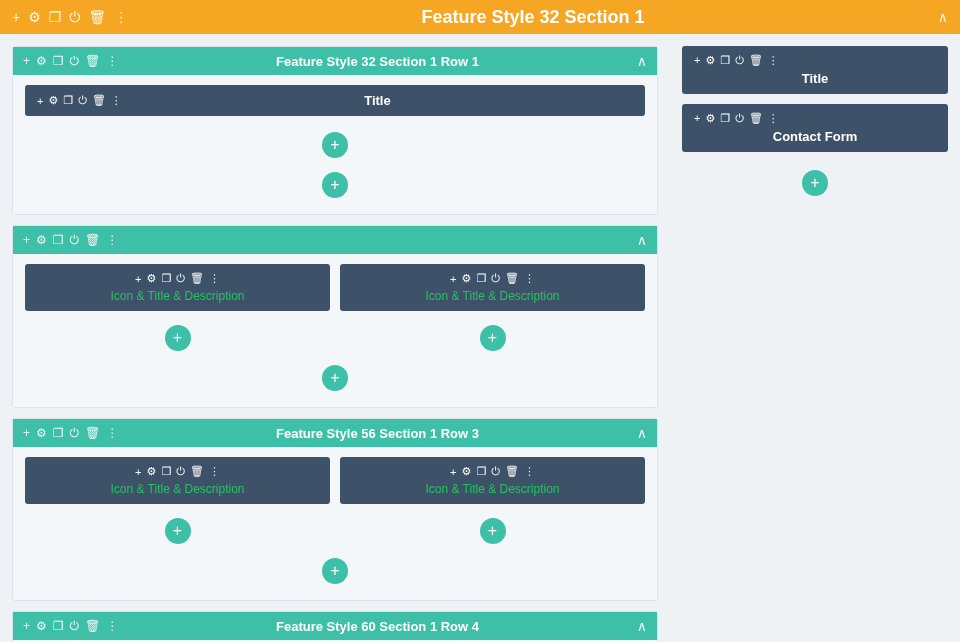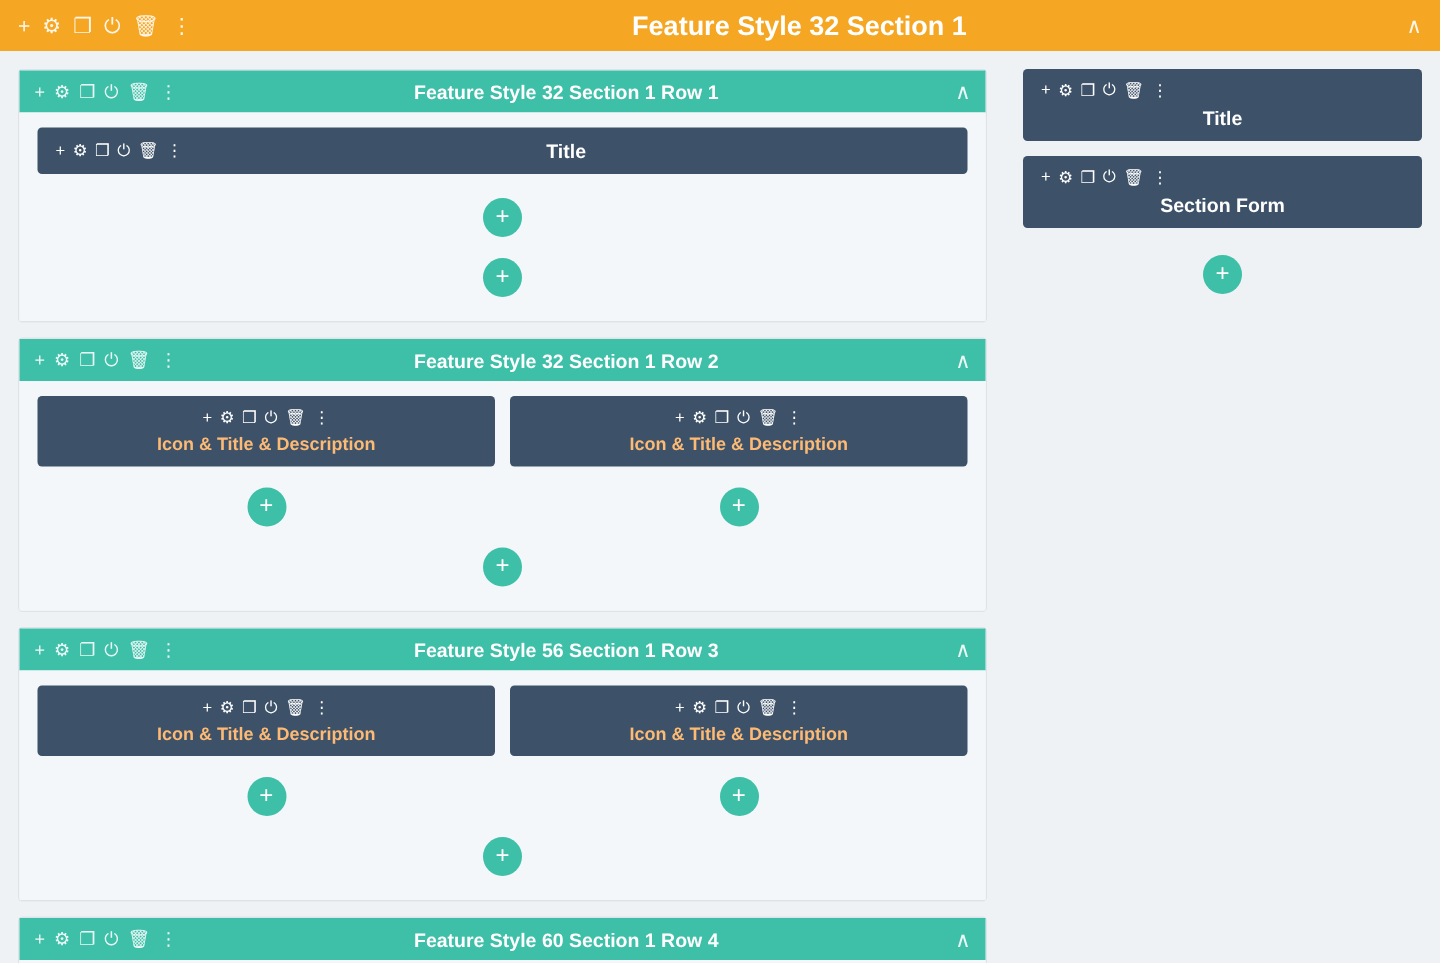--- a/index.html
+++ b/index.html
@@ -150,22 +150,22 @@
       gap: 5px;
       align-items: center;
       color: white;
       margin-bottom: 4px;
     }
     .icon-block-icons span {
       font-size: 11px;
     }
     .icon-block-label {
       font-size: 12px;
-      font-weight: 700;
-      color: #fdba74;
+      font-weight: 400;
+      color: #22c55e;
     }
 
     
     .add-btn-circle {
       width: 26px;
       height: 26px;
       border-radius: 50%;
       background: #3dbfa8;
       color: white;
       display: flex;
@@ -278,21 +278,20 @@
     <div class="row-section">
       <div class="row-header">
         <div class="row-header-icons">
           <span class="icon-btn">+</span>
           <span class="icon-btn">⚙</span>
           <span class="icon-btn">❐</span>
           <span class="icon-btn">⏻</span>
           <span class="icon-btn">🗑</span>
           <span class="icon-btn">⋮</span>
         </div>
-        <span class="row-header-title">Feature Style 32 Section 1 Row 2</span>
         <span class="icon-btn">∧</span>
       </div>
       <div class="row-body">
         <div class="two-col">
           <div class="col-half">
             <div class="icon-block">
               <div class="icon-block-icons">
                 <span>+</span>
                 <span>⚙</span>
                 <span>❐</span>
@@ -423,21 +422,21 @@
       <div class="right-block-top">
         <div class="right-block-icons">
           <span>+</span>
           <span>⚙</span>
           <span>❐</span>
           <span>⏻</span>
           <span>🗑</span>
           <span>⋮</span>
         </div>
       </div>
-      <div class="right-block-label">Section Form</div>
+      <div class="right-block-label">Contact Form</div>
     </div>
 
     <div class="add-btn-row">
       <button class="add-btn-circle">+</button>
     </div>
 
   </div>
 
 </div>
 

